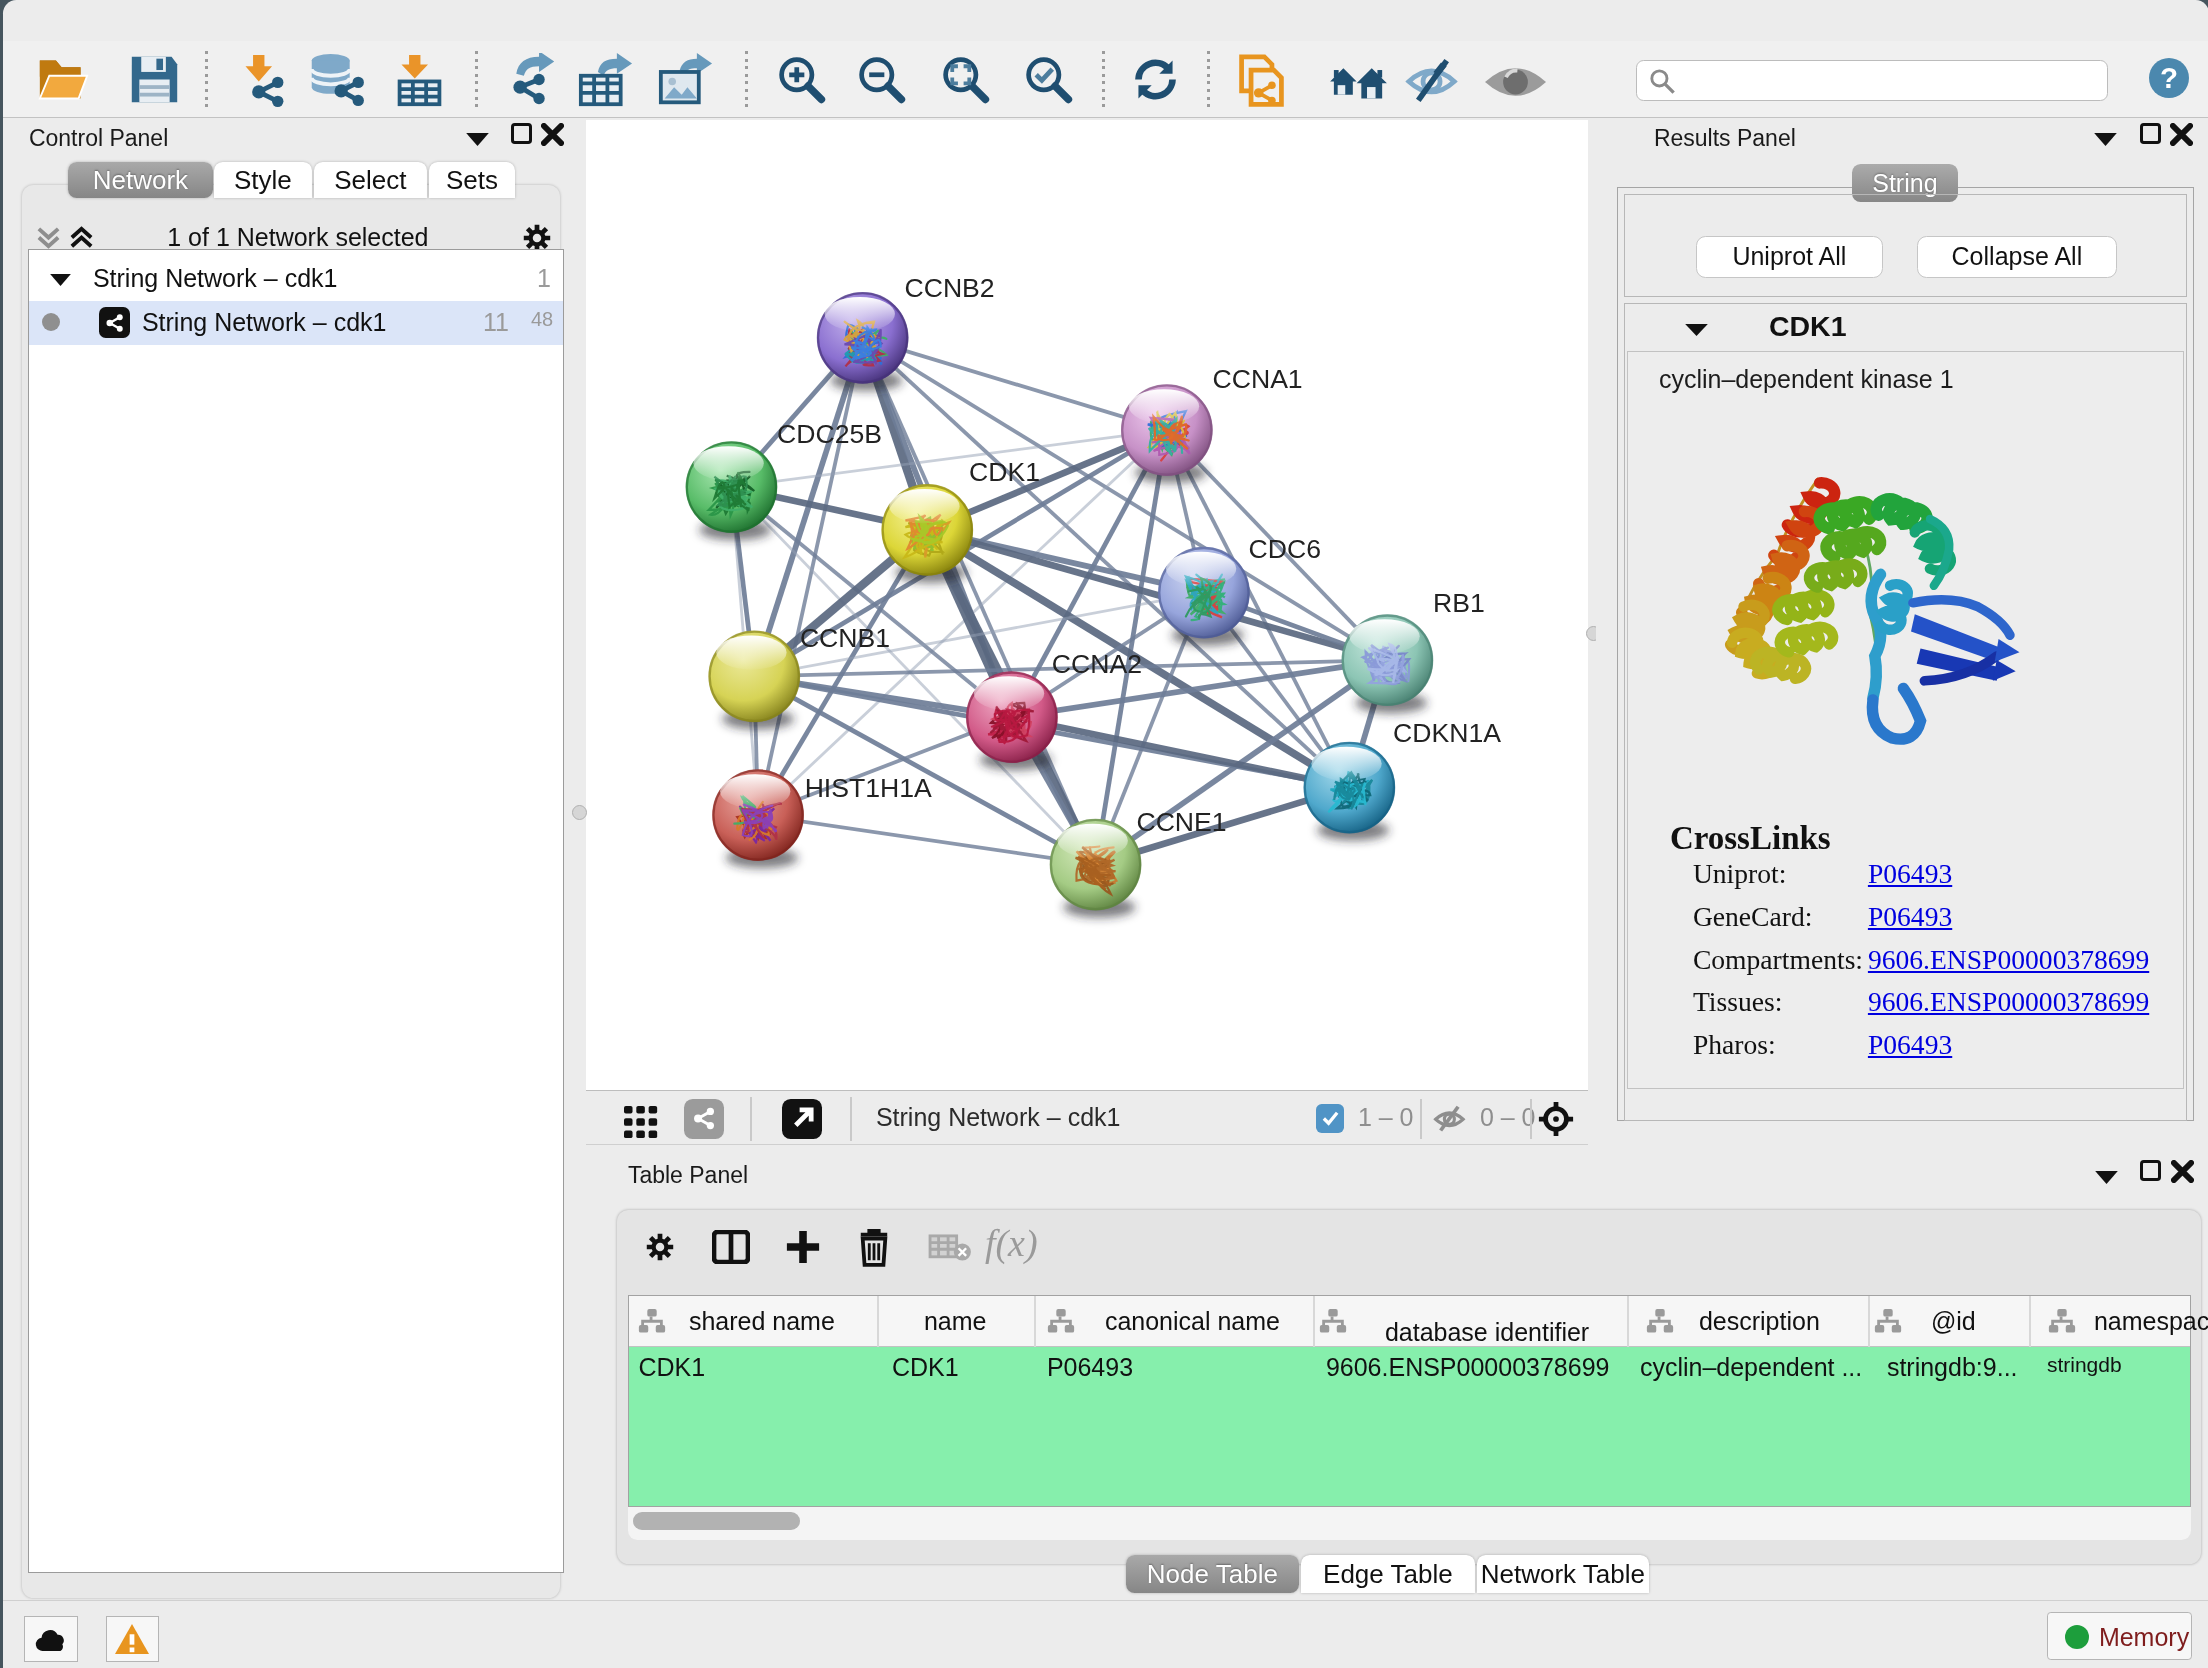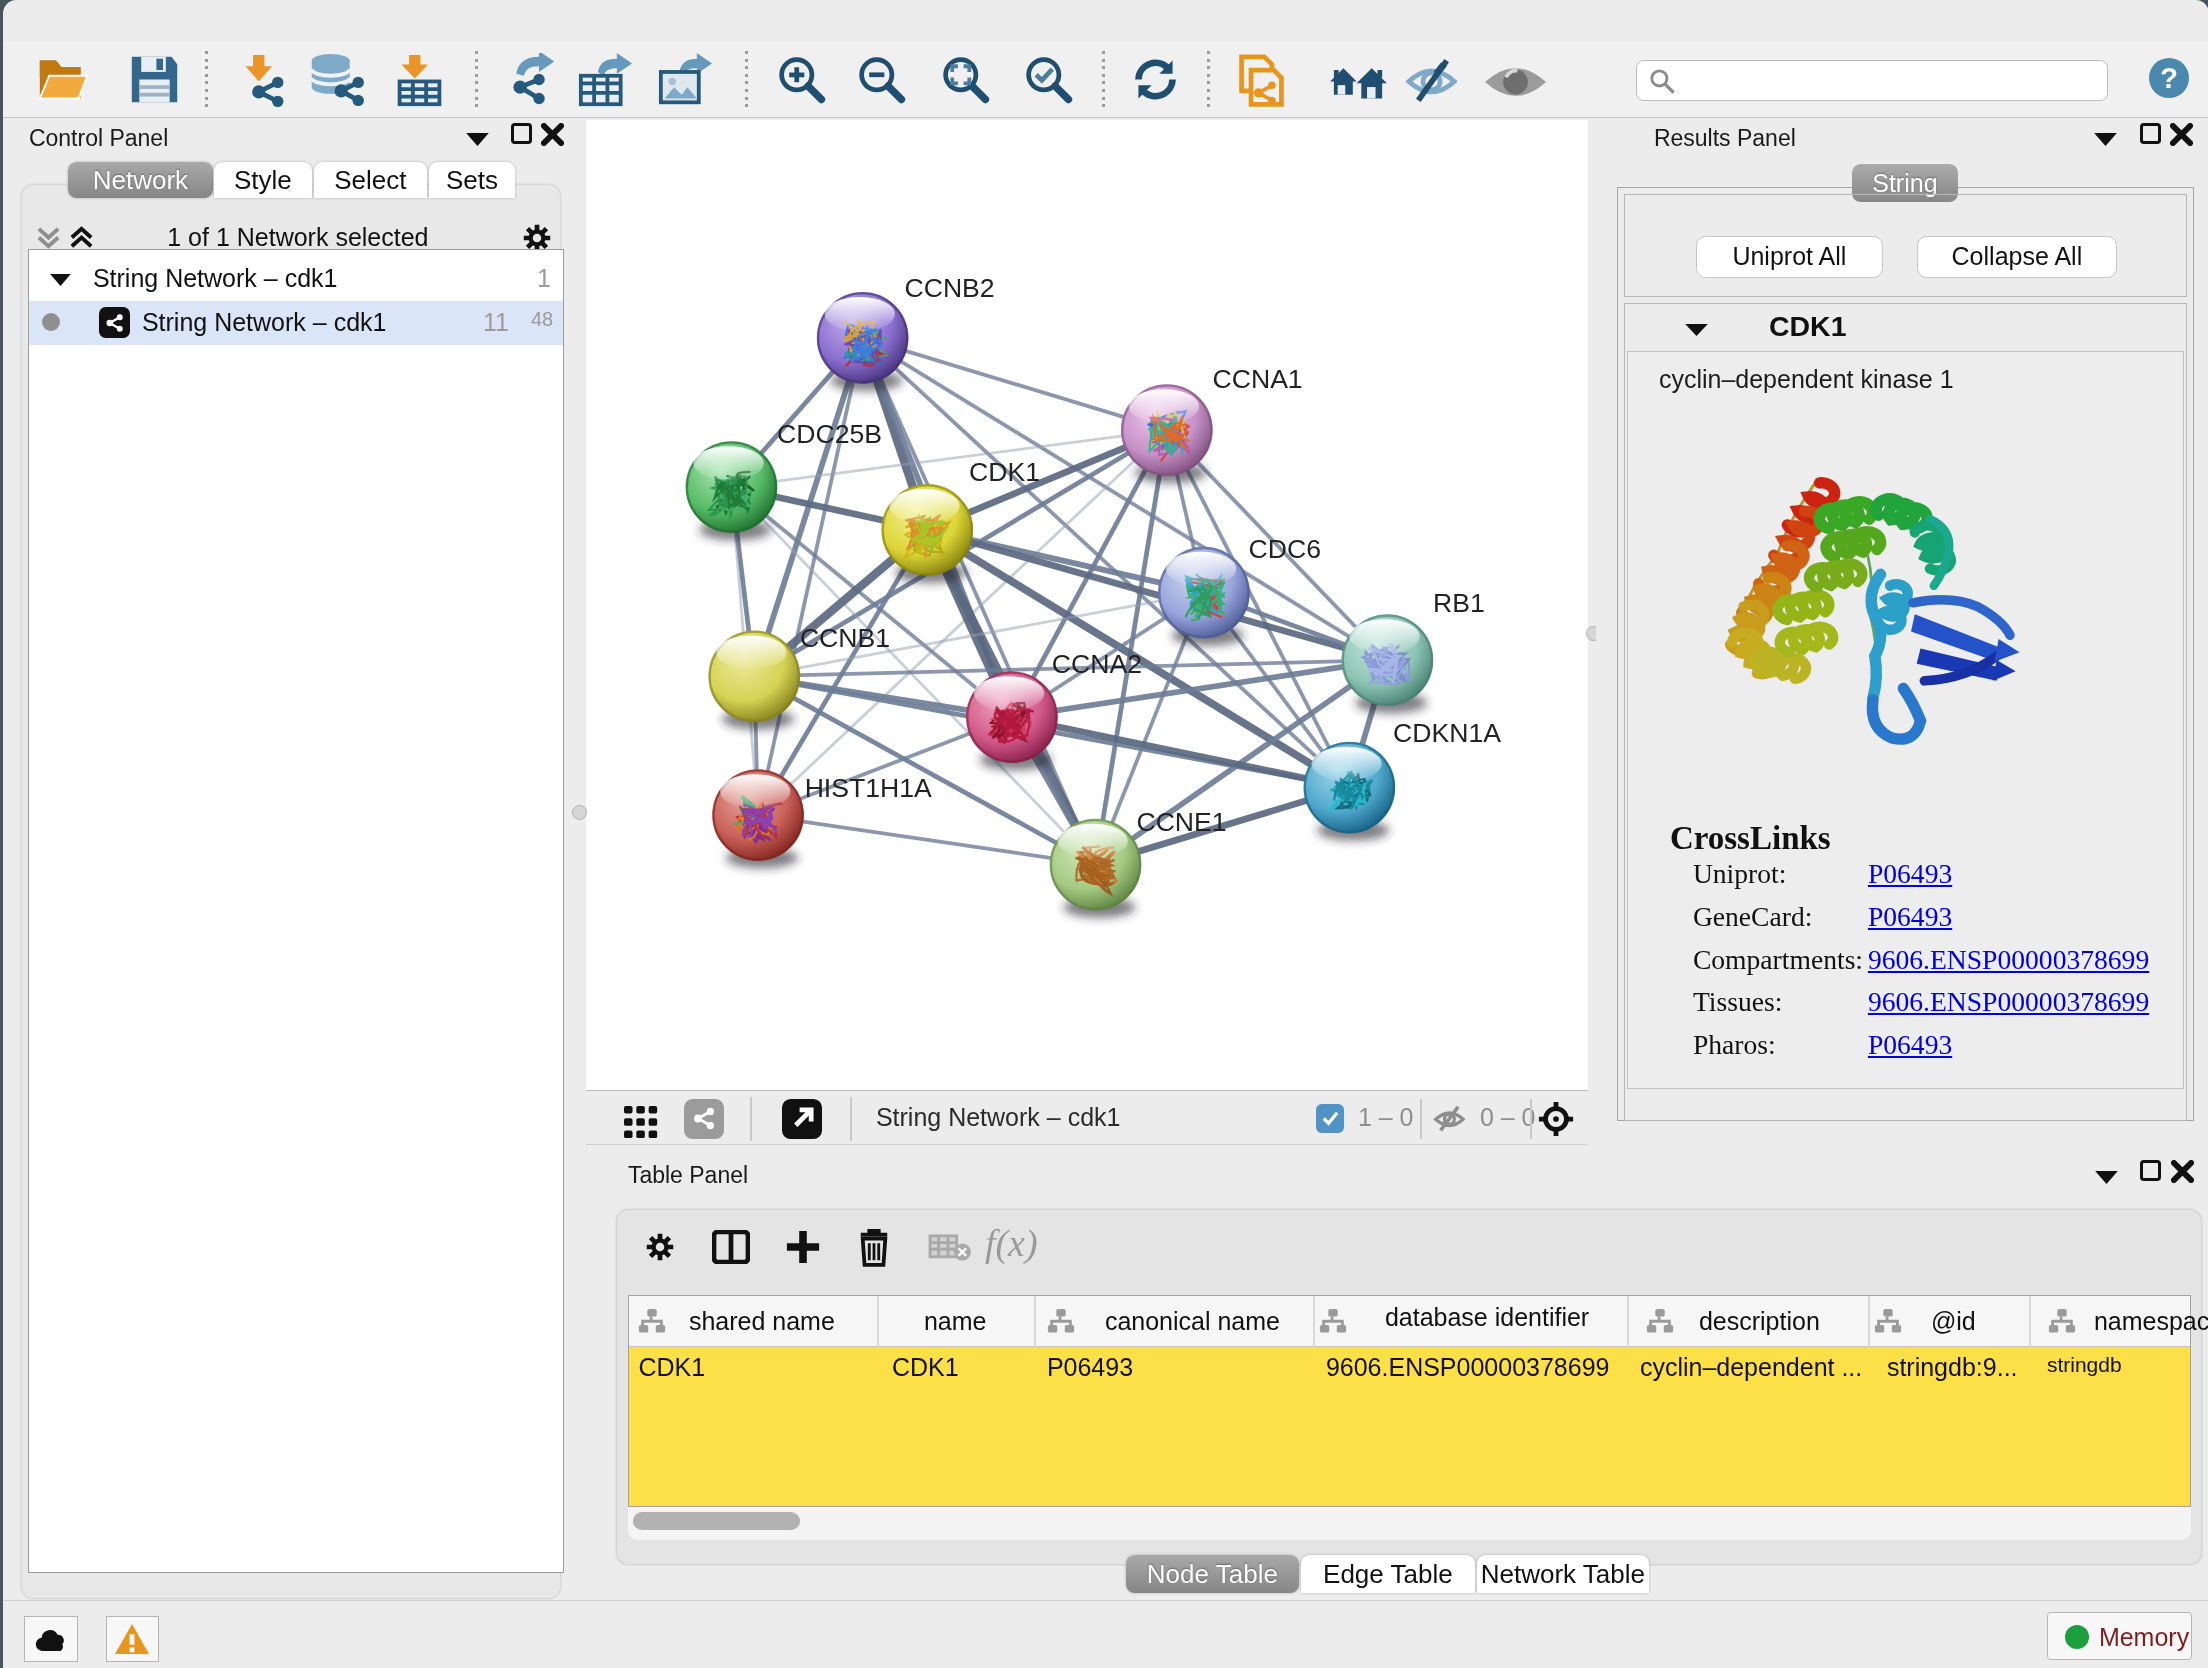--- a/index.html
+++ b/index.html
@@ -711,32 +711,32 @@
   <svg class="abs" style="left:354px;top:89px" width="44" height="28.5" viewBox="0 0 46 30">
     <g stroke="#a9a9a9" stroke-width="3" fill="#d2d2d2">
       <rect x="2" y="2" width="28" height="22"></rect>
       <path d="M2 9 h28 M2 16 h28 M11 2 v22 M21 2 v22"></path>
     </g>
     <circle cx="36" cy="19" r="9" fill="#a9a9a9"></circle>
     <path d="M32 15 l8 8 M40 15 l-8 8" stroke="#fff" stroke-width="2.5"></path>
   </svg>
   <div class="abs serif" style="left:411px;top:76px;font-size:38px;font-style:italic;color:#9a9a9a;">f(x)</div>
 
-  <div class="abs" style="left:54px;top:150px;width:1563px;height:212px;background:#fde047;border:1.9px solid #a2a2a2;">
+  <div class="abs" style="left:54px;top:150px;width:1563px;height:212px;background:#86efac;border:1.9px solid #a2a2a2;">
     <div class="abs" style="left:0;top:0;width:100%;height:51px;background:#f6f6f6;border-bottom:1.9px solid #c2c2c2;"></div>
     <div class="abs" style="left:248px;top:0;width:1.9px;height:51px;background:#d8d8d8;"></div>
     <div class="abs" style="left:405px;top:0;width:1.9px;height:51px;background:#d8d8d8;"></div>
     <div class="abs" style="left:684px;top:0;width:1.9px;height:51px;background:#d8d8d8;"></div>
     <div class="abs" style="left:998px;top:0;width:1.9px;height:51px;background:#d8d8d8;"></div>
     <div class="abs" style="left:1239px;top:0;width:1.9px;height:51px;background:#d8d8d8;"></div>
     <div class="abs" style="left:1400px;top:0;width:1.9px;height:51px;background:#d8d8d8;"></div>
     <div class="abs" style="left:60px;top:11.4px;font-size:25px;color:#111;">shared name</div>
     <div class="abs" style="left:295px;top:11.4px;font-size:25px;color:#111;">name</div>
     <div class="abs" style="left:476px;top:11.4px;font-size:25px;color:#111;">canonical name</div>
-    <div class="abs" style="left:756px;top:7px;font-size:25px;color:#111;text-align:center;">database identifier</div>
+    <div class="abs" style="left:756px;top:22px;font-size:25px;color:#111;text-align:center;">database identifier</div>
     <div class="abs" style="left:1070px;top:11.4px;font-size:25px;color:#111;">description</div>
     <div class="abs" style="left:1302px;top:11.4px;font-size:25px;color:#111;">@id</div>
     <div class="abs" style="left:1465px;top:11.4px;font-size:25px;color:#111;">namespace</div>
     <div class="abs" style="left:9.5px;top:21px;font-size:25px;color:#111;top:57px;">CDK1</div>
     <div class="abs" style="left:263px;top:57px;font-size:25px;color:#111;">CDK1</div>
     <div class="abs" style="left:418px;top:57px;font-size:25px;color:#111;">P06493</div>
     <div class="abs" style="left:697px;top:57px;font-size:25px;color:#111;">9606.ENSP00000378699</div>
     <div class="abs" style="left:1011px;top:57px;font-size:25px;color:#111;">cyclin–dependent ...</div>
     <div class="abs" style="left:1258px;top:57px;font-size:25px;color:#111;">stringdb:9...</div>
     <div class="abs" style="left:1418px;top:57px;font-size:21px;color:#111;">stringdb</div>

